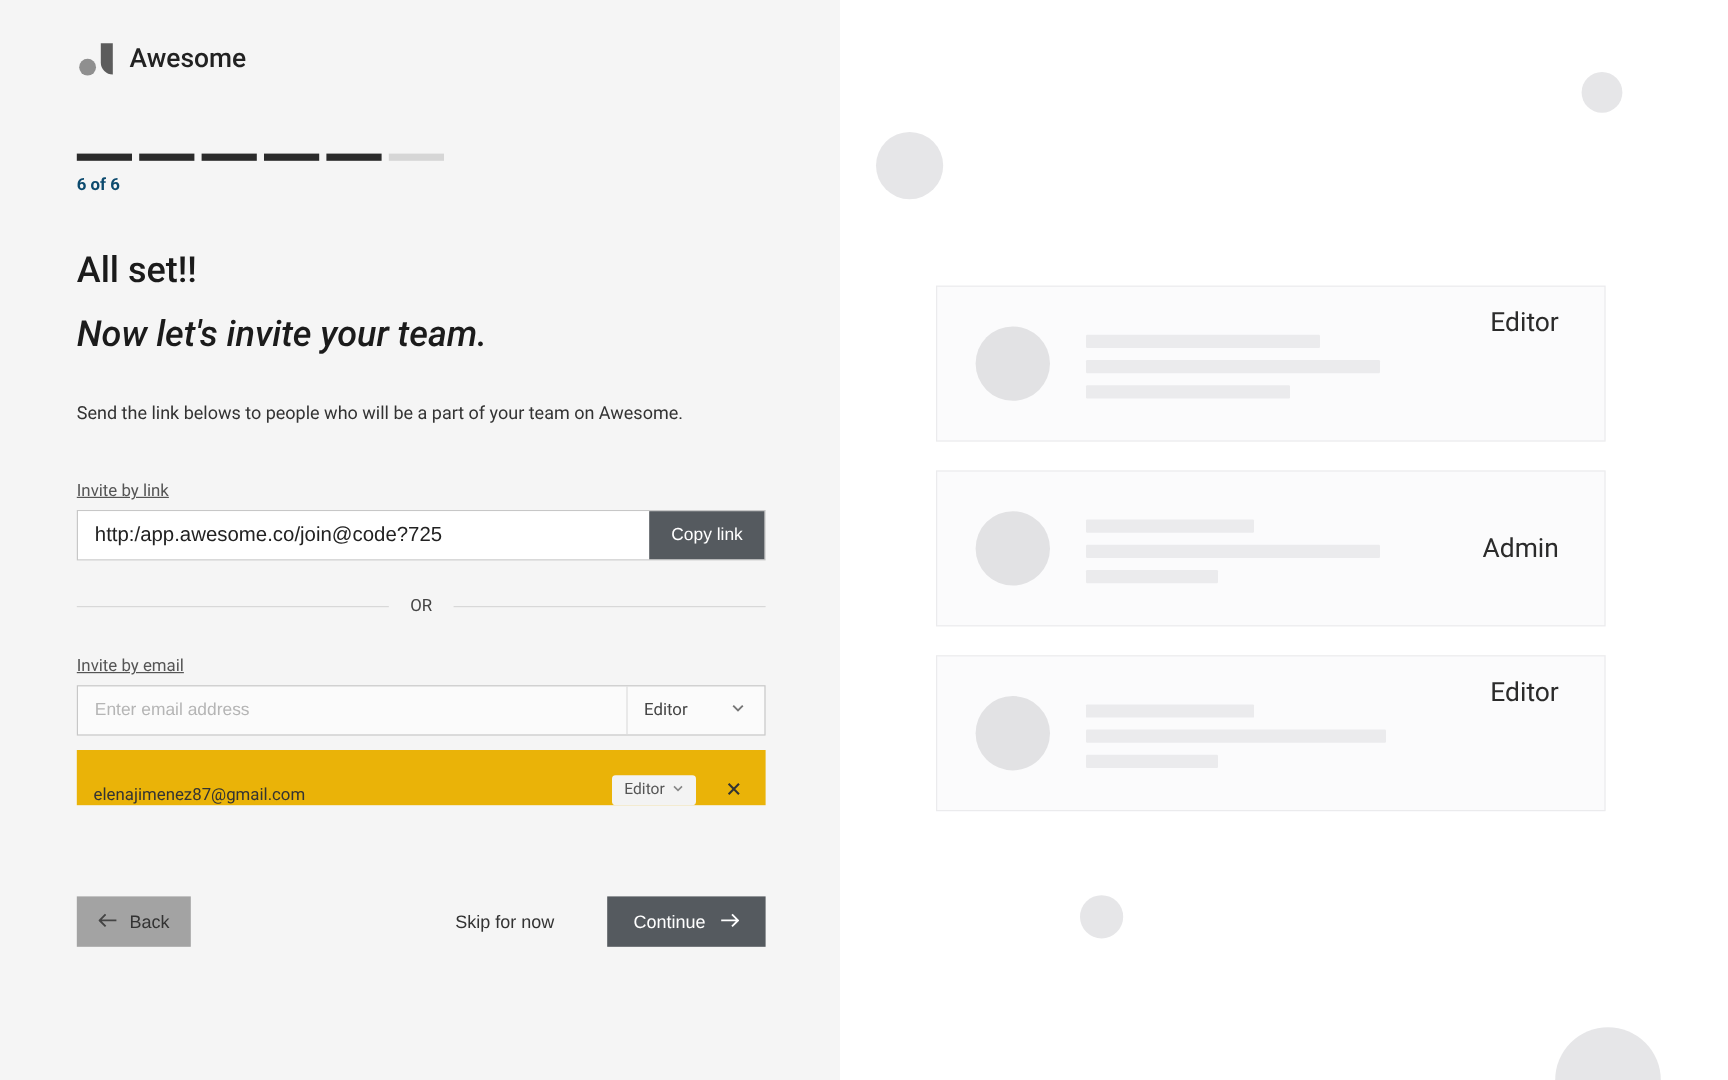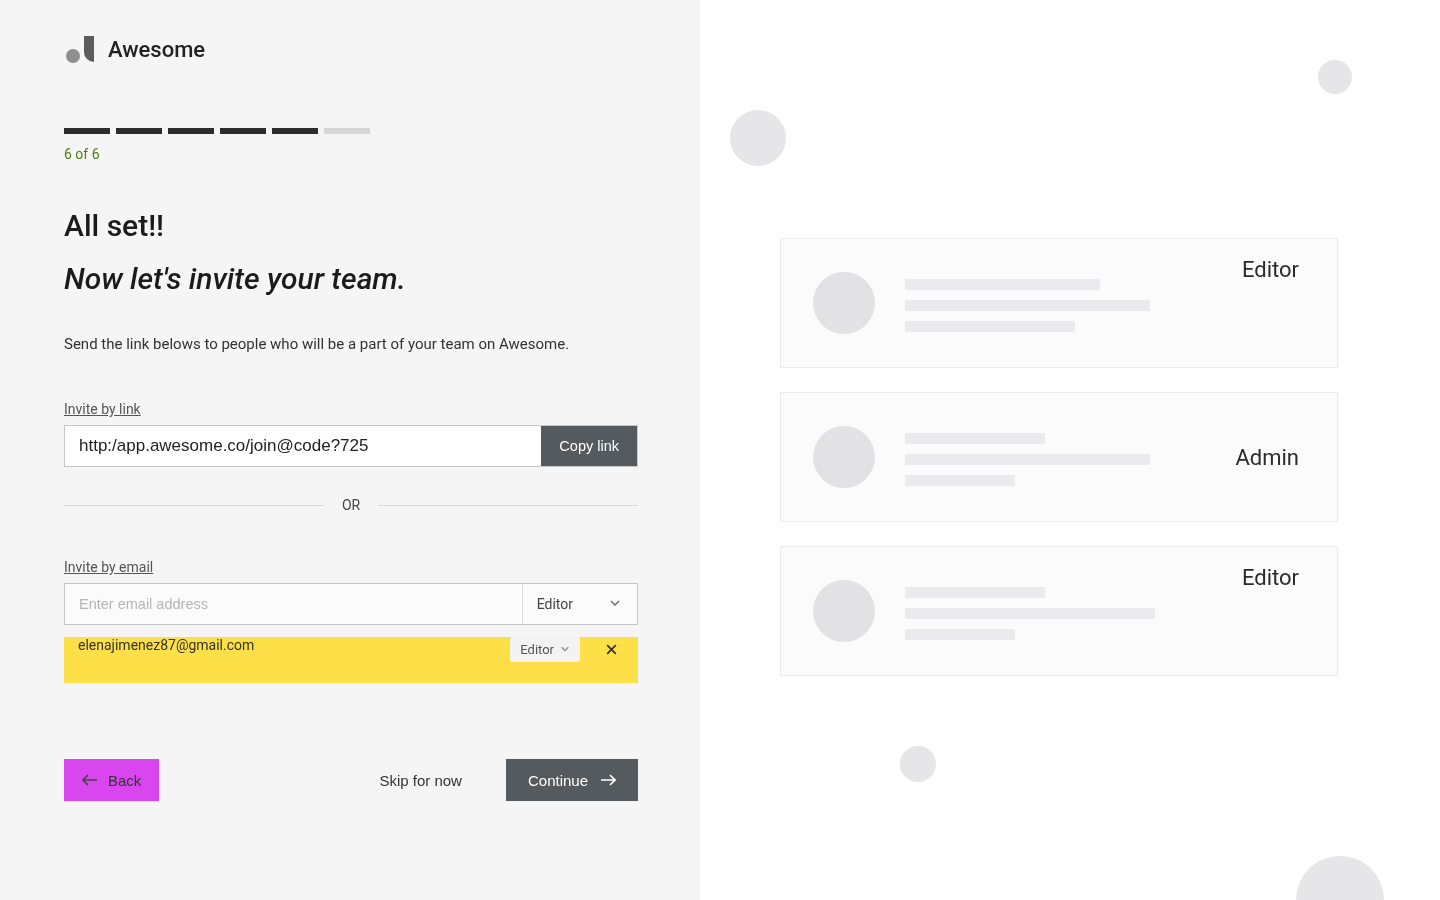--- a/index.html
+++ b/index.html
@@ -45,21 +45,22 @@
   }
   .seg {
     width: 46px;
     height: 6px;
     background: #d6d6d6;
   }
   .seg.done { background: #2b2b2b; }
   .progress-label {
     margin-top: 12px;
     font-size: 14px;
-    color: #4d7c0f;
+    color: #0c4a6e;
+    font-weight: bold;
   }
   .headline {
     margin-top: 44px;
   }
   .headline h1 {
     font-size: 30px;
     font-weight: 500;
     line-height: 1.35;
     color: #1b1b1b;
   }
@@ -109,21 +110,21 @@
   }
   .or-row {
     display: flex;
     align-items: center;
     gap: 18px;
     width: 574px;
     margin-top: 30px;
   }
   .or-line { flex:1; height:1px; background:#d8d8d8; }
   .or-text { font-size: 14px; color:#444; }
-  .block-invite-email { margin-top: 46px; }
+  .block-invite-email { margin-top: 34px; }
   .emailrow {
     display: flex;
     width: 574px;
     border: 1px solid #c7c7c7;
     background: #fbfbfb;
   }
   .emailrow input {
     flex: 1;
     border: none;
     background: transparent;
@@ -141,23 +142,23 @@
     padding: 0 16px 0 14px;
     border-left: 1px solid #dcdcdc;
     height: 40px;
     cursor: pointer;
     color: #444;
     font-size: 14px;
   }
   .invited-row {
     margin-top: 12px;
     width: 574px;
-    background: #fde047;
-    display: flex;
-    align-items: flex-start;
+    background: #eab308;
+    display: flex;
+    align-items: flex-end;
     padding: 0 14px;
     height: 46px;
   }
   .invited-row .email {
     flex: 1;
     font-size: 14px;
     color: #333;
   }
   .role-chip {
     display: flex;
@@ -183,21 +184,21 @@
   .nav-row {
     margin-top: 76px;
     width: 574px;
     display: flex;
     align-items: center;
   }
   .back-btn {
     display: flex;
     align-items: center;
     gap: 10px;
-    background: #d946ef;
+    background: #a3a3a3;
     border: none;
     height: 42px;
     padding: 0 18px;
     font-size: 15px;
     color: #333;
     cursor: pointer;
   }
   .skip-btn {
     margin-left: auto;
     background: none;

